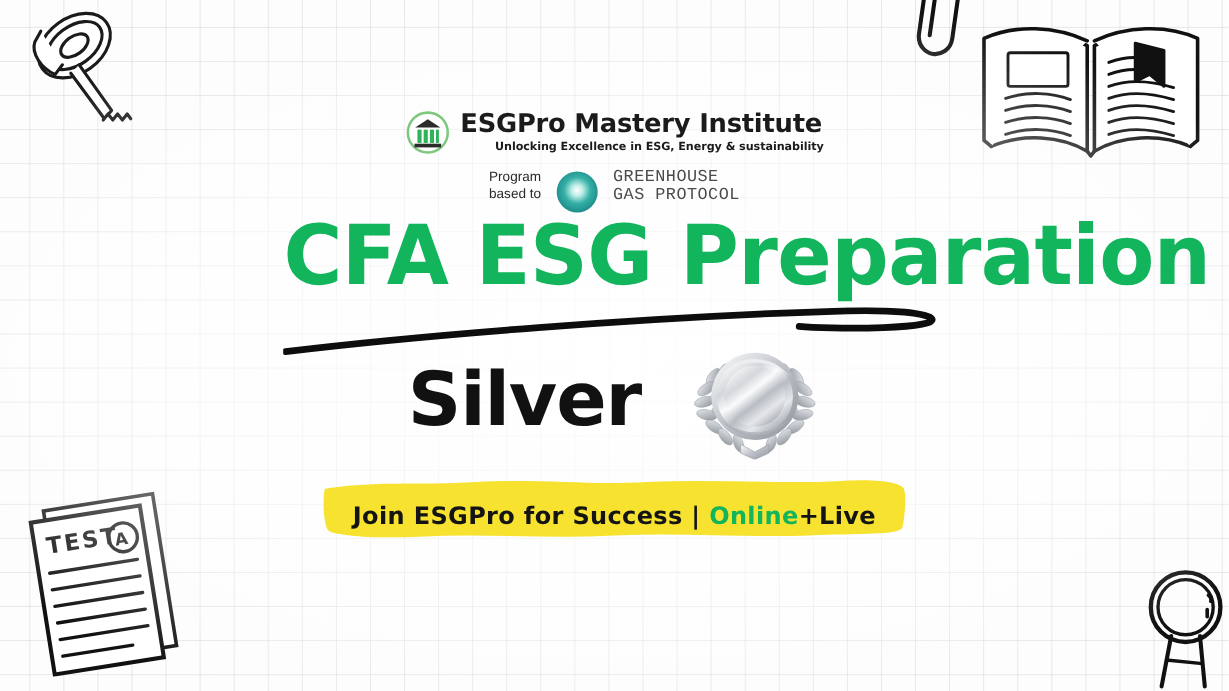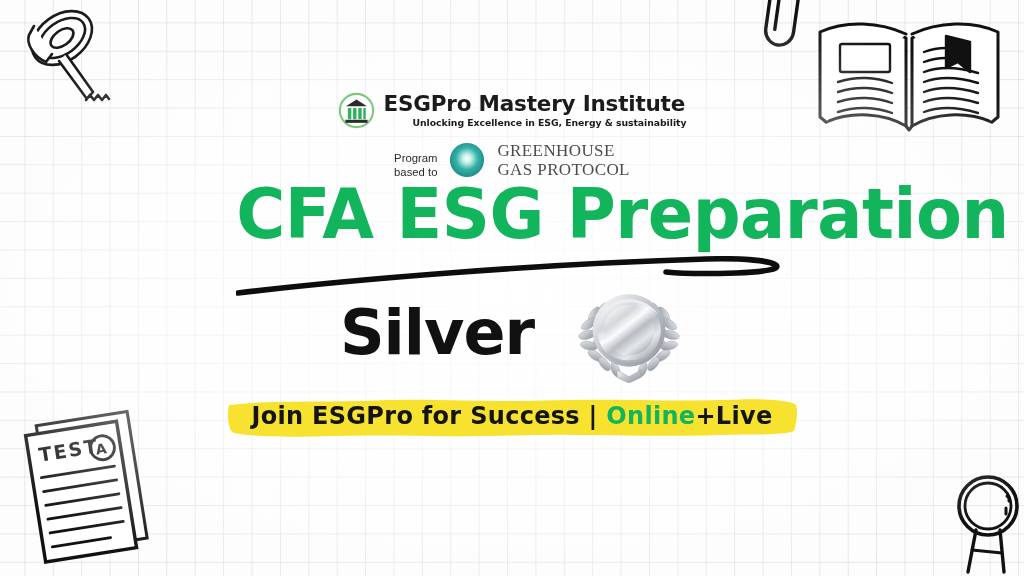--- a/index.html
+++ b/index.html
@@ -52,31 +52,31 @@
   }
   #brand-tagline {
     font-size:9.3px; font-weight:bold; color:#1b1b1b;
     letter-spacing:-0.05px; margin-top:2px;
     font-family:"DejaVu Sans", sans-serif;
     margin-left:29px;
   }
 
   
   #partner-row {
-    display:flex; align-items:flex-end; gap:11px; margin-top:12px;
+    display:flex; align-items:flex-start; gap:11px; margin-top:12px;
   }
   #partner-prefix {
     font-size:11.3px; color:#2a2a2a; line-height:1.25; text-align:right;
     font-family:"Liberation Sans", sans-serif;
   }
   #ghg-mark { width:38px; height:38px; flex:0 0 auto; }
   #ghg-wordmark {
-    font-size:17px; color:#4b4b4b; line-height:1.08;
+    font-size:14px; color:#4b4b4b; line-height:1.08;
     letter-spacing:0.4px;
-    font-family:Liberation Serif, serif;
+    font-family:Liberation Mono, monospace;
   }
 
   
   #headline-wrap { position:absolute; left:0; right:0; top:180px; text-align:right; }
   #headline {
     font-family:"DejaVu Sans", sans-serif;
     font-weight:bold;
     font-size:69px;
     line-height:1;
     color:#12b45c;
@@ -97,22 +97,22 @@
   }
   #tier-medal { width:110px; height:100px; flex:0 0 auto; }
 
   
   #cta-wrap { position:absolute; left:0; right:0; top:396px; display:flex; justify-content:center; }
   #cta-band { position:relative; display:inline-block; padding:8px 26px 10px 26px; }
   #cta-highlight { position:absolute; left:0; top:0; width:100%; height:100%; }
   #cta-text {
     position:relative;
     font-family:"DejaVu Sans", sans-serif;
-    font-weight:bold; font-size:24px; line-height:1.05;
-    color:#141414; letter-spacing:0.3px; white-space:nowrap;
+    font-weight:bold; font-size:20px; line-height:1.05;
+    color:#141414; letter-spacing:0.3px; white-space:nowrap;margin-top:16px;
   }
   #cta-online { color:#12b45c; }
 </style>
 </head>
 <body>
 
 <div id="poster">
 
   <svg class="doodle" id="doodle-tape" width="120" height="120" viewBox="0 0 120 120" fill="none">
     <g stroke="#1b1b1b" stroke-width="2.6" stroke-linecap="round" stroke-linejoin="round" fill="#fff">

